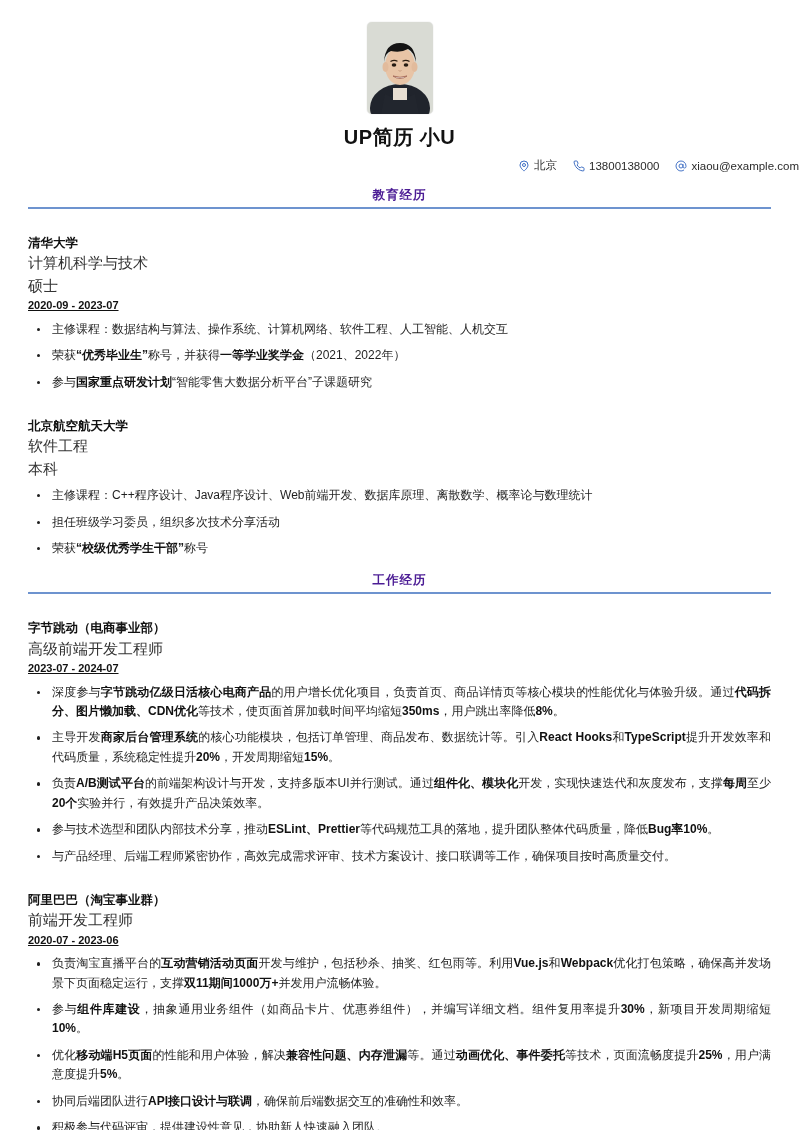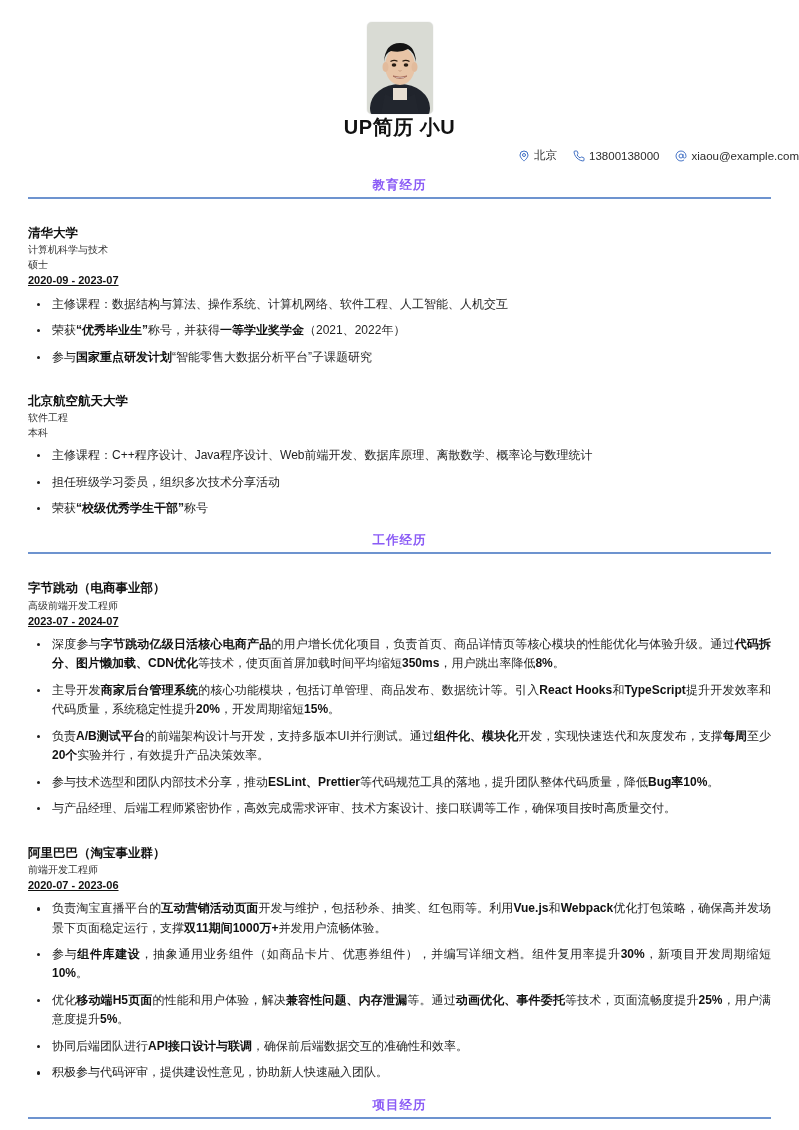--- a/index.html
+++ b/index.html
@@ -33,20 +33,21 @@
     border-radius: 5px;
     overflow: hidden;
     display: block;
     box-shadow: 0 0 1px rgba(0,0,0,.3);
   }
   .avatar svg { display: block; }
   .name {
     font-size: 20px;
     font-weight: bold;
     letter-spacing: .5px;
+    margin-top: 10px;
     color: #111;
   }
   .contact-row {
     margin-top: 7px;
     display: flex;
     justify-content: flex-end;
     align-items: center;
     gap: 16px;
     font-size: 11.5px;
     color: #2b2b2b;
@@ -65,42 +66,42 @@
     flex: 0 0 auto;
   }
   .contact-item .ci svg { width: 12px; height: 12px; display: block; }
 
   
   .section { margin-top: 14px; }
   .section-title {
     text-align: center;
     font-size: 12.5px;
     font-weight: bold;
-    color: #8b5cf6;
+    color: #4c1d95;
     letter-spacing: 1px;
     padding-bottom: 3px;
   }
   .section-rule {
     height: 2px;
     background: #6d93cf;
     margin: 0 28px 0 28px;
   }
 
   .block {
     padding: 0 28px;
     margin-top: 25px;
   }
   .org {
     font-size: 12.5px;
     font-weight: bold;
     color: #111;
     line-height: 1.45;
   }
   .role {
-    font-size: 10px;
+    font-size: 15px;
     color: #333;
     line-height: 1.5;
   }
   .dates {
     font-size: 11px;
     font-weight: bold;
     color: #111;
     line-height: 1.5;
     text-decoration: underline;
   }

